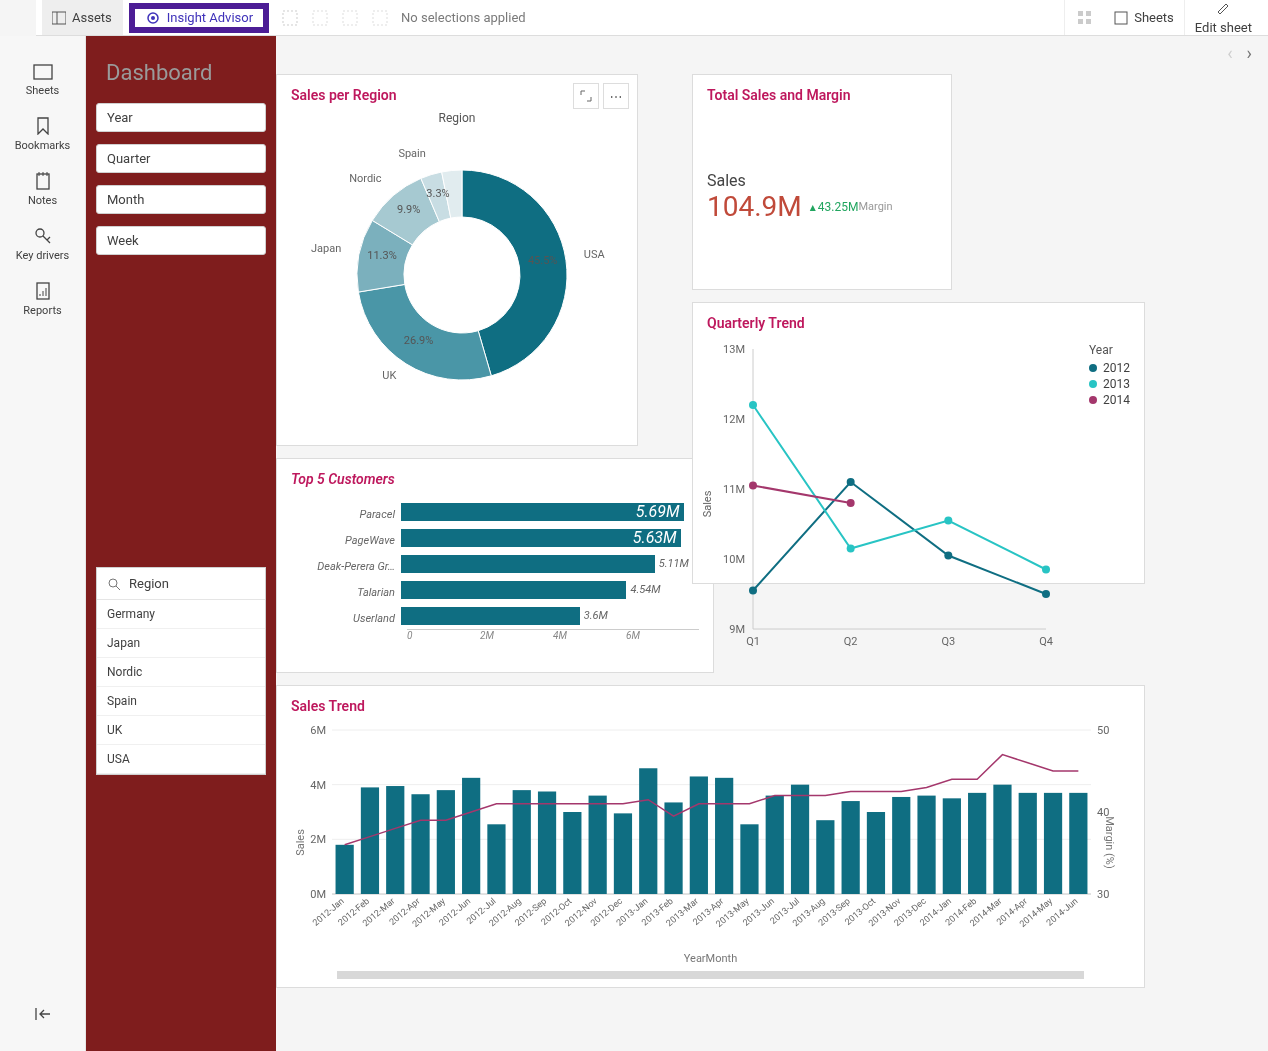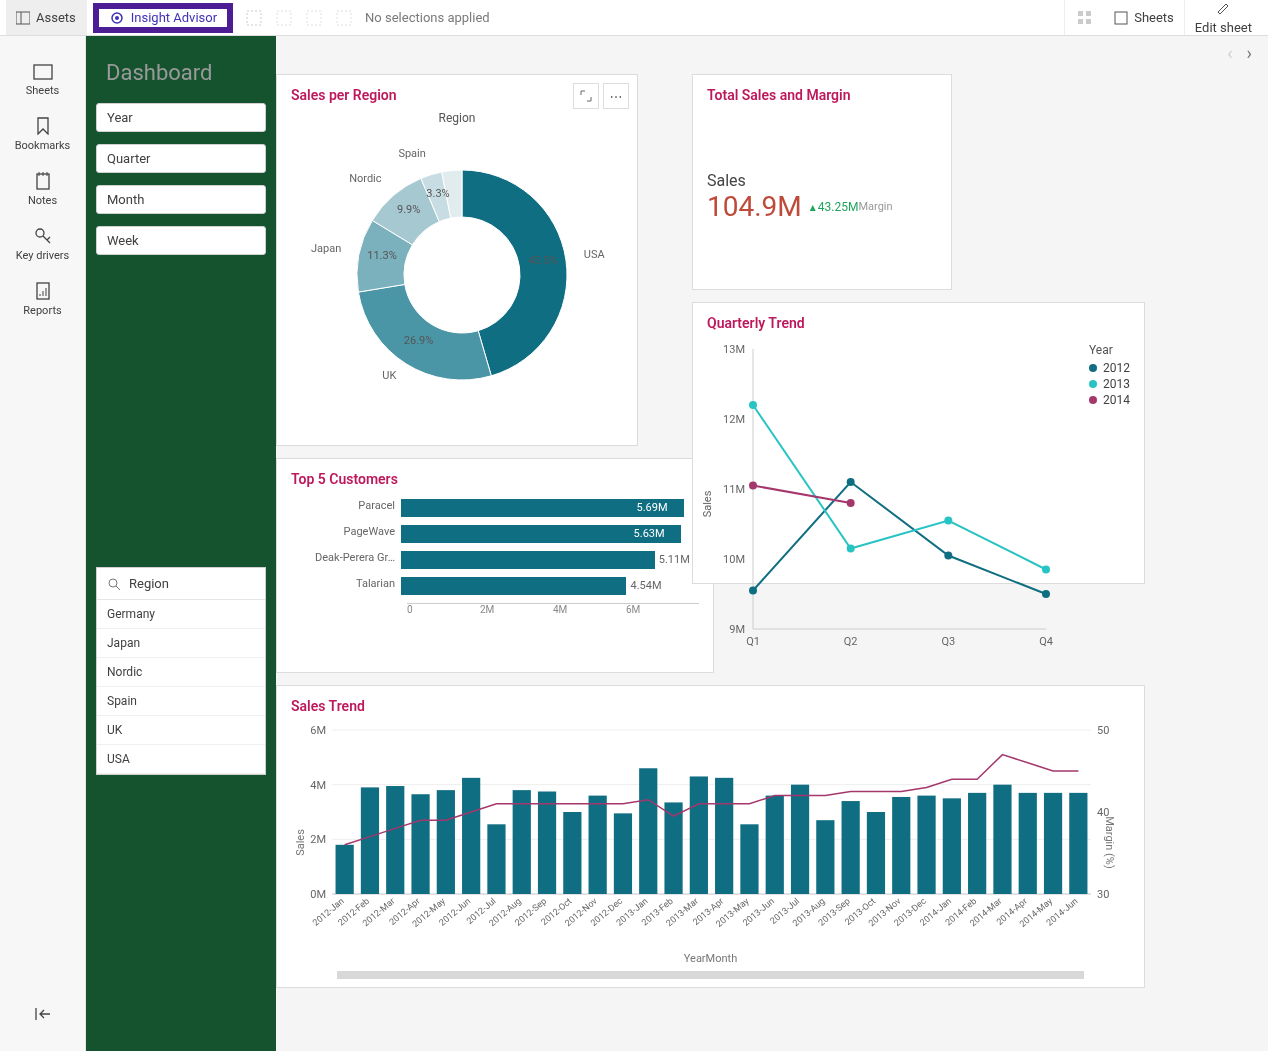--- a/index.html
+++ b/index.html
@@ -14,20 +14,21 @@
 }
 
 
 .toolbar {
   height: 36px;
   background: #fff;
   border-bottom: 1px solid #ddd;
   display: flex;
   align-items: center;
   padding: 0 6px;
+  margin-left: 36px;
 }
 .toolbar .tb-left, .toolbar .tb-right { display: flex; align-items: center; height: 100%; }
 .toolbar .tb-right { margin-left: auto; }
 .tb-btn {
   display: flex;
   align-items: center;
   gap: 6px;
   padding: 0 10px;
   height: 100%;
   cursor: pointer;
@@ -88,21 +89,21 @@
   position: absolute;
   top: 36px;
   left: 86px;
   right: 0;
   bottom: 0;
   display: flex;
 }
 .filter-col {
   width: 190px;
   padding: 10px;
-  background: #14532d;
+  background: #7f1d1d;
   display: flex;
   flex-direction: column;
   gap: 12px;
 }
 .page-title {
   font-size: 22px;
   color: #9a9a9a;
   padding: 14px 0 6px 10px;
 }
 .filter-pill {
@@ -188,25 +189,25 @@
 .kpi-margin-wrap { display:inline-flex; flex-direction: row; vertical-align: middle; margin-left: 8px; font-size: 12px; color: #21a55f; }
 .kpi-margin-sub { font-size:11px; color:#999; }
 .kpi-row { display:flex; align-items:center; }
 .kpi-tri { color:#21a55f; margin-right:2px; }
 
 
 .pm-svg { display:block; }
 
 
 .topc { padding: 4px 14px 14px; }
-.topc-row { display: flex; align-items: flex-start; height: 22px; margin-bottom: 4px; }
+.topc-row { display: flex; align-items: flex-end; height: 22px; margin-bottom: 4px; }
 .topc-cat { width: 110px; text-align: right; padding-right: 6px; font-size: 11px; color: #666; white-space: nowrap; overflow: hidden; text-overflow: ellipsis;}
 .topc-barwrap { flex: 1; position: relative; }
 .topc-bar { height: 18px; background: #0f6e82; position: relative; }
-.topc-val-in { position: absolute; right: 16px; top: 0; color: #fff; font-size: 11px; line-height: 18px; }
+.topc-val-in { position: absolute; right: 4px; top: 0; color: #fff; font-size: 16px; line-height: 18px; }
 .topc-val-out { position: absolute; left: 100%; top: 0; margin-left: 4px; font-size: 11px; line-height: 18px; color: #666; }
 .topc-axis { display:flex; margin-left: 116px; border-top: 1px solid #ccc; font-size: 10px; color: #888; }
 .topc-axis span { flex: 1; }
 
 
 .qt-svg { display:block; }
 .qt-legend { position: absolute; right: 14px; top: 40px; font-size: 12px; }
 .qt-legend-title { color:#555; margin-bottom: 4px; }
 .qt-legend-item { display:flex; align-items:center; gap:6px; margin: 2px 0; cursor:pointer; }
 .qt-dot { width:8px;height:8px;border-radius:50%; }
@@ -406,21 +407,21 @@
         <div class="kpi-row" style="padding-left:14px;">
           <span class="kpi-sales-value" style="padding-left:0;">104.9M</span>
           <div class="kpi-margin-wrap">
             <span><span class="kpi-tri">▴</span><span>43.25M</span></span>
             <span class="kpi-margin-sub">Margin</span>
           </div>
         </div>
       </div>
 
 
-      <div class="card" style="left:0; top:384px; width:438px; height:215px;">
+      <div class="card" style="left:0; top:384px; width:438px; height:215px;font-style:italic;">
         <div class="card-title">Top 5 Customers</div>
         <div class="topc" id="top5-body">
             <div class="topc-row">
               <div class="topc-cat">Paracel</div>
               <div class="topc-barwrap">
                 <div class="topc-bar" style="width: 94.8333%;">
                   <span class="topc-val-in">5.69M</span>
                 </div>
               </div>
             </div>
@@ -438,20 +439,28 @@
                 <div class="topc-bar" style="width: 85.1667%;">
                   <span class="topc-val-out">5.11M</span>
                 </div>
               </div>
             </div>
             <div class="topc-row">
               <div class="topc-cat">Talarian</div>
               <div class="topc-barwrap">
                 <div class="topc-bar" style="width: 75.6667%;">
                   <span class="topc-val-out">4.54M</span>
+                </div>
+              </div>
+            </div>
+            <div class="topc-row">
+              <div class="topc-cat">Userland</div>
+              <div class="topc-barwrap">
+                <div class="topc-bar" style="width: 60%;">
+                  <span class="topc-val-out">3.6M</span>
                 </div>
               </div>
             </div>
             <div class="topc-axis">
               <span>0</span>
               <span>2M</span>
               <span>4M</span>
               <span>6M</span>
             </div>
           </div>

